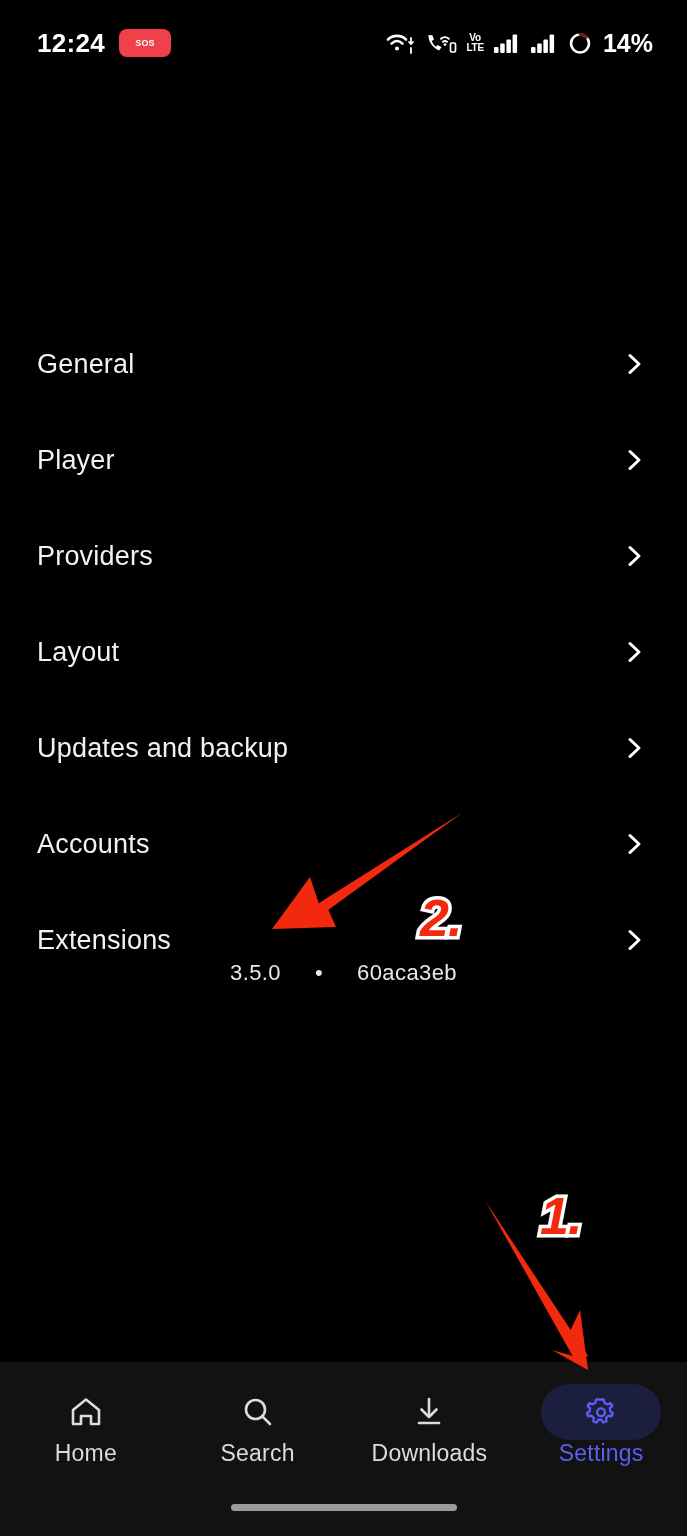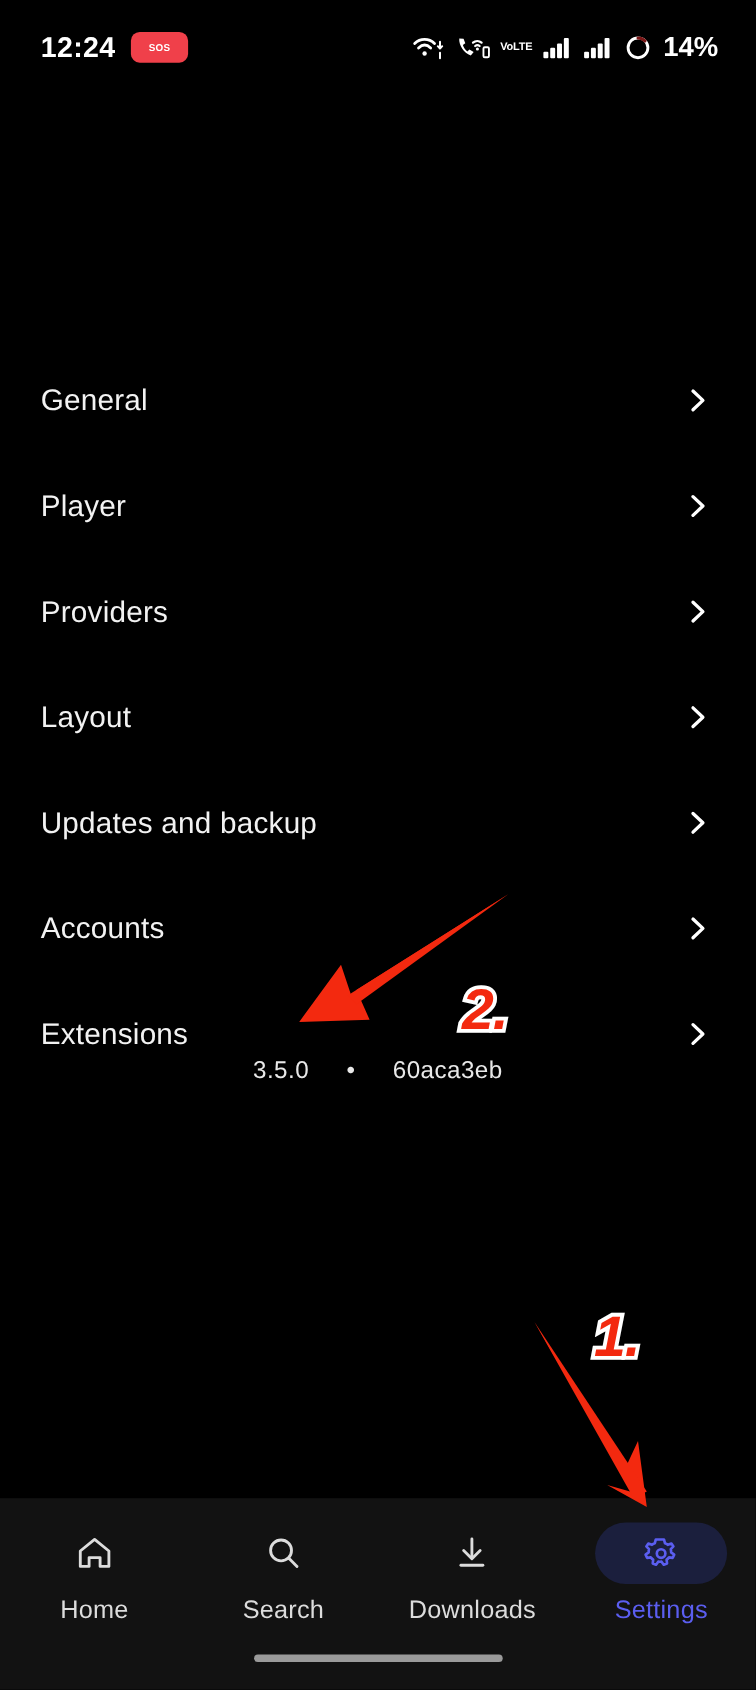--- a/index.html
+++ b/index.html
@@ -20,21 +20,21 @@
   .sb-left{ display:flex; align-items:center; gap:14px; }
   .clock{ font-size:26px; font-weight:600; letter-spacing:.3px; color:#fff; }
   .sos-badge{
     width:52px; height:28px; border-radius:8px; background:#f0404a;
     display:flex; align-items:center; justify-content:center;
     font-size:9px; font-weight:700; color:#fff; letter-spacing:.2px;
   }
   .sb-right{ display:flex; align-items:center; gap:9px; }
   .sb-right svg{ display:block; }
   .volte{
-    display:flex; flex-direction:row; align-items:center;
+    display:flex; flex-direction:column; align-items:center;
     line-height:1.02; font-size:10px; font-weight:700; color:#fff; letter-spacing:-.2px;
   }
   .batt-pct{ font-size:25px; font-weight:600; margin-left:1px; }
 
   
   .list{ position:absolute; top:316px; left:0; right:0; }
   .row{
     height:96px; display:flex; align-items:center;
     padding:0 28px 0 37px; justify-content:space-between;gap:30px;
   }
@@ -51,21 +51,21 @@
 
   
   .navbar{
     position:absolute; left:0; right:0; bottom:0; height:174px;
     background:#121212;
     display:flex; align-items:flex-start; justify-content:space-around;
     padding-top:22px;
   }
   .nav-item{
     width:140px; display:flex; flex-direction:column;
-    align-items:center; gap:10px;
+    align-items:center; 
   }
   .nav-pill{
     width:120px; height:56px; border-radius:28px;
     display:flex; align-items:center; justify-content:center;
   }
   .nav-pill.active{ background:#1b1f3d; }
   .nav-label{ font-size:23px; color:#dcdcdc; letter-spacing:.2px; }
   .nav-label.active{ color:#5b5ef0; }
   .home-indicator{
     position:absolute; bottom:25px; left:50%; transform:translateX(-50%);

